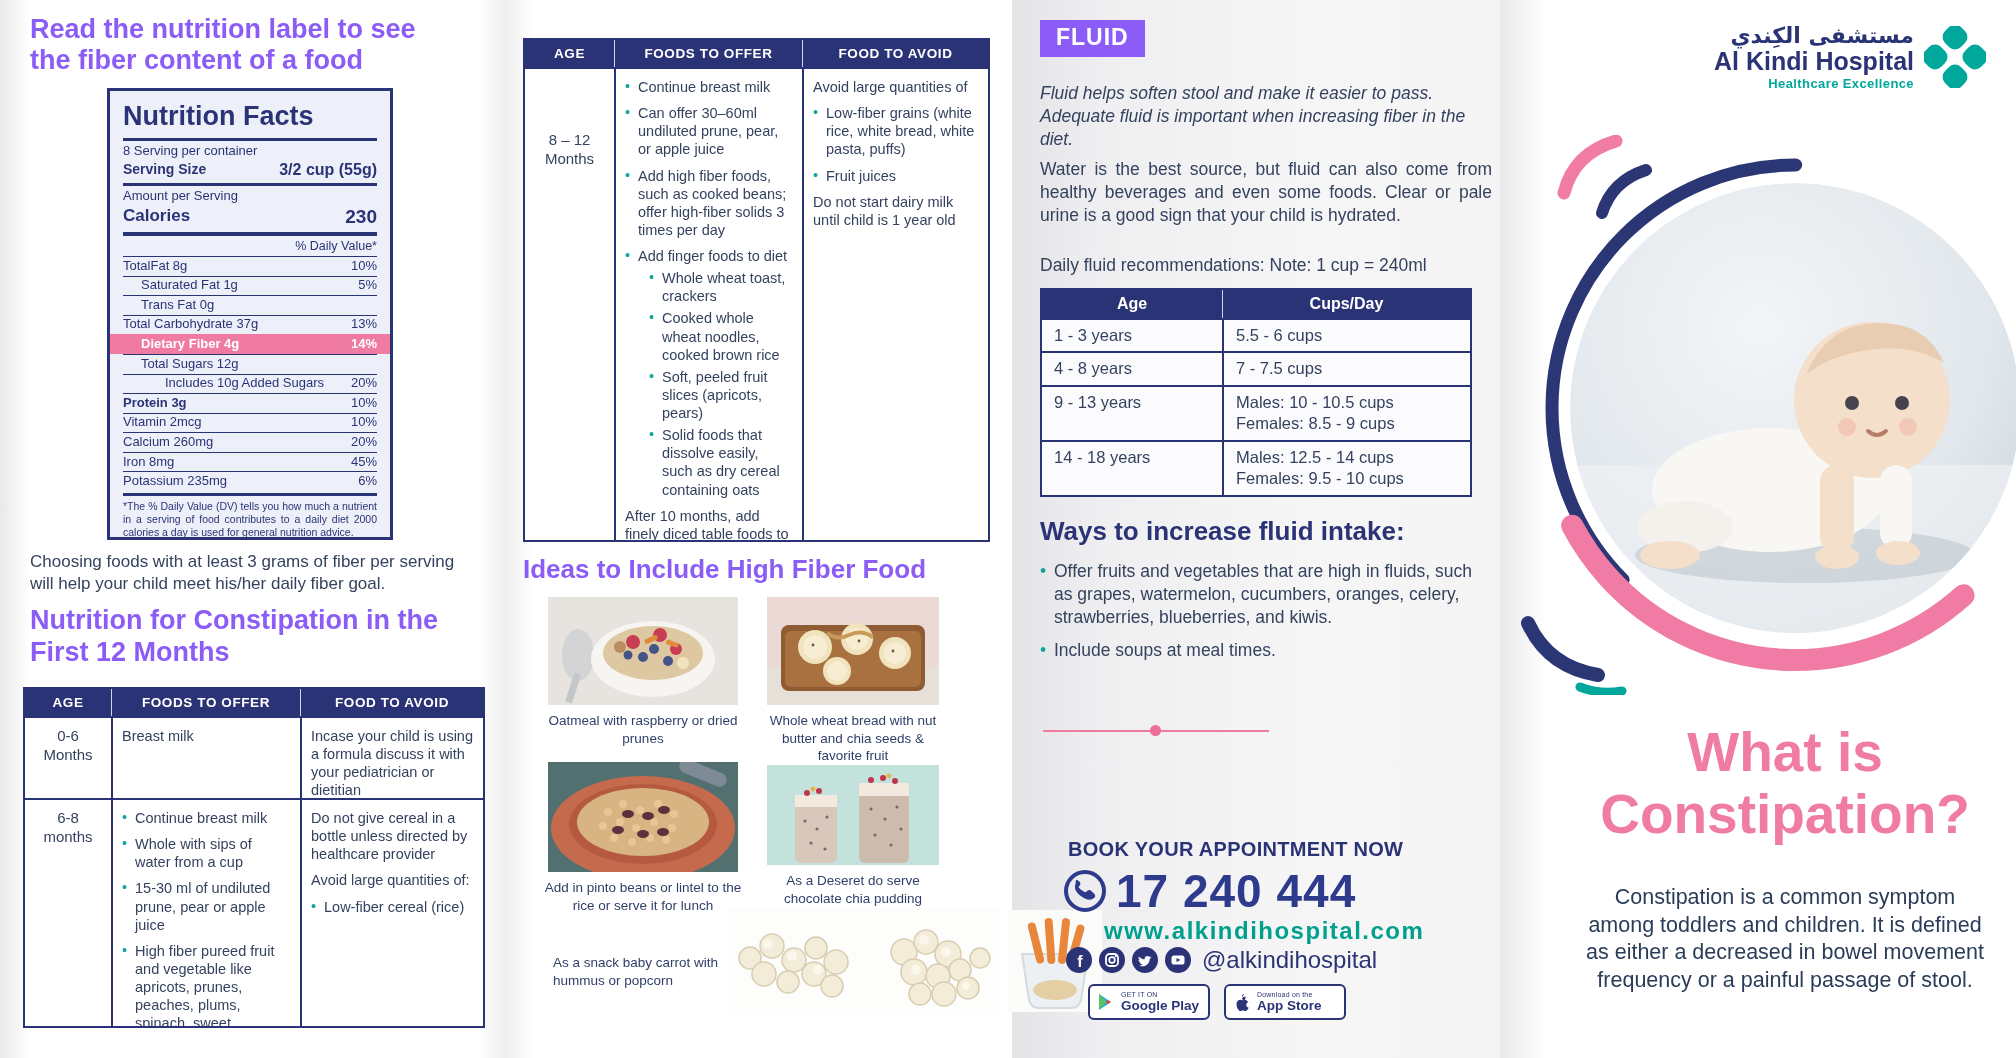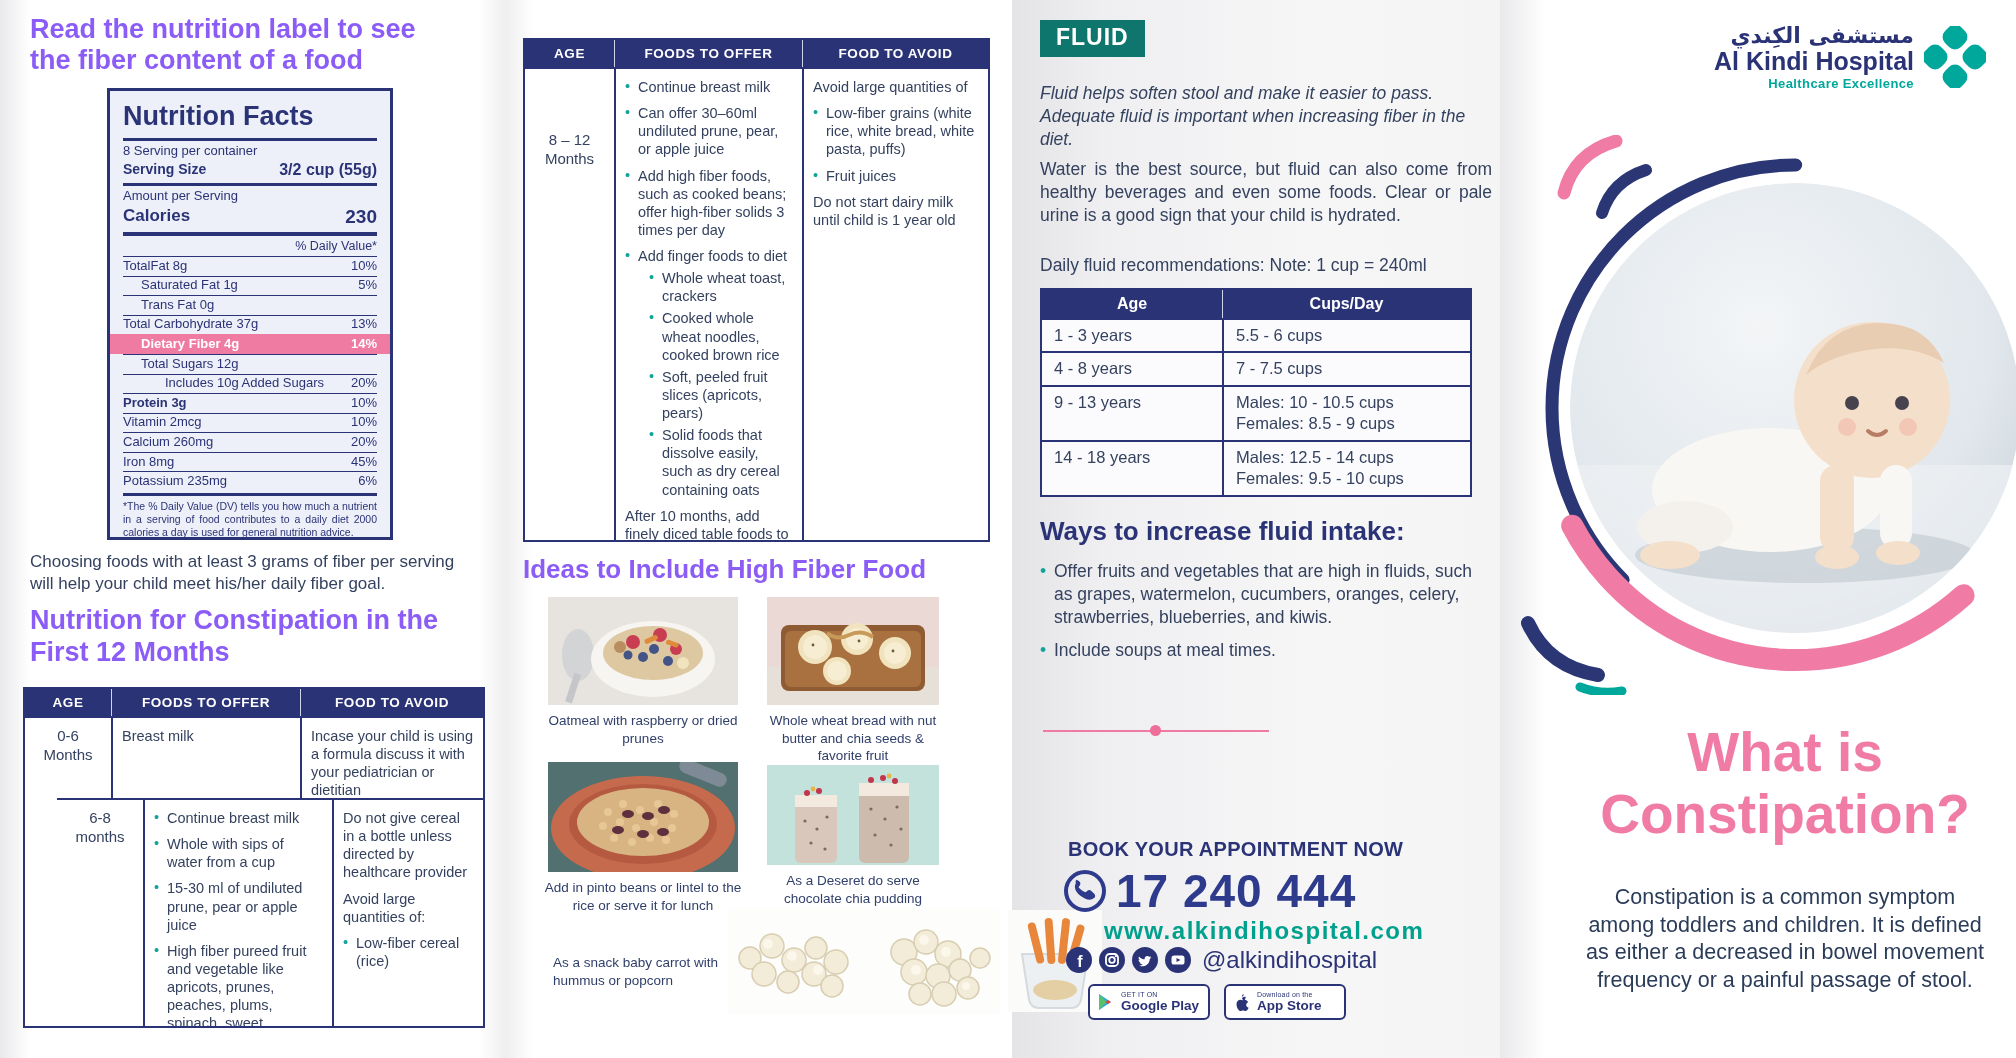--- a/index.html
+++ b/index.html
@@ -52,21 +52,21 @@
   .ci.b::before{content:"•";color:#12a39a;position:absolute;left:0;top:-1px;}
   .ci.sb{position:relative;margin-left:24px;margin-top:4px;padding-left:13px;}
   .ci.sb::before{content:"•";color:#12a39a;position:absolute;left:0;top:-1px;}
   
   .p2-h2{left:523px;top:554px;width:440px;font-size:26px;}
   .food-card{position:absolute;}
   .food-card svg{display:block;}
   .food-cap{margin-top:7px;font-size:13.5px;line-height:1.3;color:#31406b;text-align:center;}
   .snack-note{left:553px;top:954px;width:185px;font-size:13.5px;line-height:1.35;color:#31406b;}
   
-  .fluid-badge{left:1040px;top:20px;background:#0f766e;color:#fff;font-weight:bold;font-size:23px;letter-spacing:1px;padding:4px 16px 6px;}
+  .fluid-badge{left:1040px;top:20px;background:#8b5cf6;color:#fff;font-weight:bold;font-size:23px;letter-spacing:1px;padding:4px 16px 6px;}
   .p3-para{left:1040px;top:64px;width:452px;font-size:17.5px;line-height:1.33;}
   .p3-para.j{text-align:justify;}
   #fluid-table{left:1040px;top:288px;width:432px;}
   .fl-head{display:grid;grid-template-columns:180px 1fr;background:#2b3377;}
   .fl-hcell{color:#fff;font-size:16px;font-weight:bold;text-align:center;padding:5px 0;border-left:1.5px solid #cfd4ea;}
   .fl-hcell:first-child{border-left:none;}
   .fl-row{display:grid;grid-template-columns:180px 1fr;border-top:2px solid #2b3377;background:#fbfbfd;}
   .fl-cell{padding:5px 12px;font-size:16.5px;color:#35425f;line-height:1.3;}
   .fl-cell.c2{border-left:2px solid #2b3377;}
   .p3-h2{left:1040px;top:516px;font-size:26px;color:#2b3377;font-weight:bold;}
@@ -192,21 +192,21 @@
           <div>0-6</div>
           <div>Months</div>
         </div>
         <div class="ft-cell">
           <div class="ci p">Breast milk</div>
         </div>
         <div class="ft-cell">
           <div class="ci p">Incase your child is using a formula discuss it with your pediatrician or dietitian</div>
         </div>
       </div>
-      <div class="ft-row" style="height: 228px; padding-left: 32px;">
+      <div class="ft-row" style="height: 228px;">
         <div class="ft-cell ft-age">
           <div>6-8</div>
           <div>months</div>
         </div>
         <div class="ft-cell">
           <div class="ci b">Continue breast milk</div>
           <div class="ci b">Whole with sips of water from a cup</div>
           <div class="ci b">15-30 ml of undiluted prune, pear or apple juice</div>
           <div class="ci b">High fiber pureed fruit and vegetable like apricots, prunes, peaches, plums, spinach, sweet potatoes, and carrots</div>
         </div>

